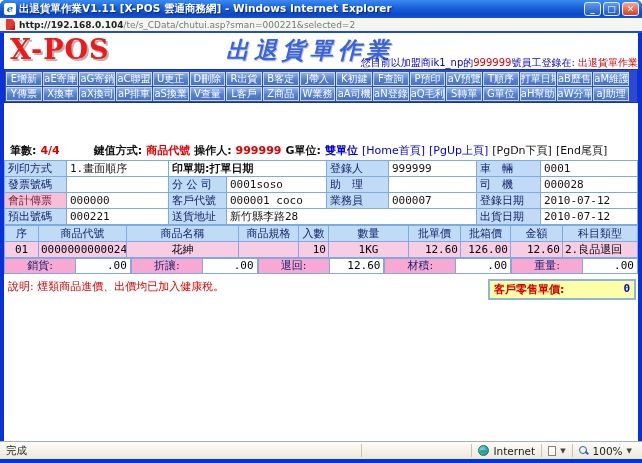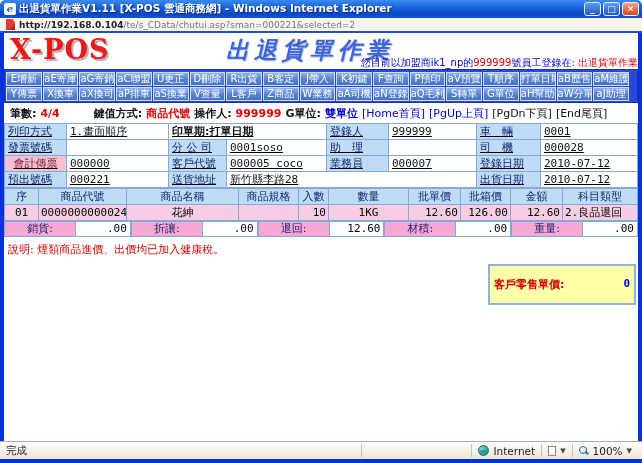--- a/index.html
+++ b/index.html
@@ -46,35 +46,35 @@
   
   .toolbar { background:#2B49D4; padding:2px 8px 1px 1px; flex:0 0 auto; border:1px solid #1A33A8; }
   .tb-row { display:flex; gap:1px; }
   .tb-row + .tb-row { margin-top:1px; }
   .tb-btn { flex:1 1 0; background:linear-gradient(180deg,#8FB2EA,#5580CF 55%,#4A72C4);
             border:1px solid #C8DEFA; color:#fff; font-size:10px; line-height:12px; height:14px;
             text-align:center; white-space:nowrap; overflow:hidden; cursor:default; }
 
   
   .statusline { display:flex; align-items:center; font-size:11px; padding:3px 6px 2px 6px; gap:4px;
-                white-space:nowrap; flex:0 0 18px; }
+                white-space:nowrap; flex:0 0 18px;margin-top:37px; }
   .statusline .sp { width:26px; }
   .sl-black { color:#111; font-weight:bold; }
   .sl-red { color:#E00000; font-weight:bold; }
   .sl-blue { color:#0000D8; font-weight:bold; }
   .sl-nav-blue { color:#0000D8; }
   .sl-nav-black { color:#111; }
 
   
-  table.formgrid { width:100%; border-collapse:collapse; table-layout:fixed; flex:0 0 auto;text-decoration:underline; }
+  table.formgrid { width:100%; border-collapse:collapse; table-layout:fixed; flex:0 0 auto; }
   table.formgrid td { border:1px solid #7FAAD9; height:16px; font-size:11px; padding:0 3px;
                       overflow:hidden; white-space:nowrap; }
   td.lbl { background:#BFDBF5; color:#17246E; }
   td.val { font-family:"DejaVu Sans Mono",monospace; color:#111; background:#fff; }
-  td.pinklbl { background:#F5BFD4; color:#7A2040;text-align:center; }
+  td.pinklbl { background:#F5BFD4; color:#7A2040; }
   td.plain { font-weight:bold; color:#111; border-left:none; }
 
   
   table.items { width:100%; border-collapse:collapse; table-layout:fixed; flex:0 0 auto; }
   table.items td,table.items th { border:1px solid #7FAAD9; height:15px; font-size:11px; padding:0 2px;
                                   overflow:hidden; white-space:nowrap; font-weight:normal; }
   table.items th { background:#BFDBF5; color:#17246E; }
   table.items td { background:#F8CDE4; font-family:"DejaVu Sans Mono",monospace; }
   .ta-c { text-align:center; } .ta-r { text-align:right; } .ta-l { text-align:left; }
 
@@ -84,21 +84,21 @@
   .tot-lbl { flex:0 0 56%; background:#f9a8d4; border:1px solid #7FAAD9; border-right:none;
              font-size:11px; color:#17246E; text-align:center; line-height:14px; }
   .tot-val { flex:1; background:#fff; border:1px solid #7FAAD9; font-size:11px; text-align:right;
              padding-right:3px; font-family:"DejaVu Sans Mono",monospace; line-height:14px; }
 
   
   .note-row { display:flex; justify-content:space-between; align-items:flex-start;
               padding:5px 2px 0 4px; flex:0 0 auto; }
   .note-text { font-size:11px; color:#D40000; }
   .retail-box { background:#FFFFA8; border:2px solid #8CB4E2; font-size:11px; display:flex;
-                align-items:flex-start; padding:11px 4px; min-width:148px;margin-top:22px; }
+                align-items:flex-start; padding:1px 4px; min-width:148px; }
   .retail-lbl { color:#D40000; font-weight:bold; }
   .retail-val { color:#0000D8; font-weight:bold; flex:1; text-align:right;
                 font-family:"DejaVu Sans Mono",monospace; }
 
   .filler { flex:1; background:#fff; }
 
   
   .statusbar { flex:0 0 18px; background:linear-gradient(180deg,#FDFCF7,#ECE9DA); display:flex;
                align-items:center; border-top:1px solid #9DB0C8; font-size:10.5px; color:#222;
                padding:0 4px; margin:0 0 0 0; }
@@ -233,21 +233,21 @@
         <td class="val">0001soso</td>
         <td class="lbl">助　理</td>
         <td class="val"></td>
         <td class="lbl">司　機</td>
         <td class="val">000028</td>
       </tr>
       <tr>
         <td class="pinklbl">會計傳票</td>
         <td class="val">000000</td>
         <td class="lbl">客戶代號</td>
-        <td class="val">000005 coco</td>
+        <td class="val">000001 coco</td>
         <td class="lbl">業務員</td>
         <td class="val">000007</td>
         <td class="lbl">登錄日期</td>
         <td class="val">2010-07-12</td>
       </tr>
       <tr>
         <td class="lbl">預出號碼</td>
         <td class="val">000221</td>
         <td class="lbl">送貨地址</td>
         <td class="val" colspan="3">新竹縣李路28</td>

